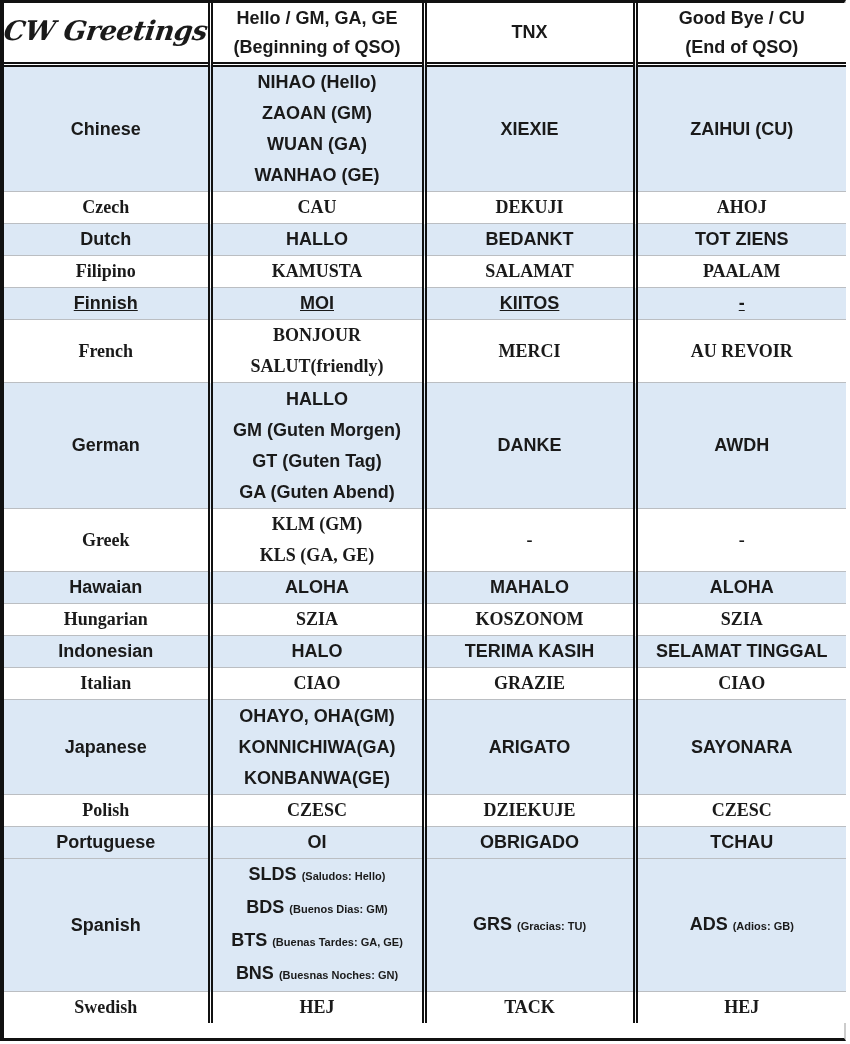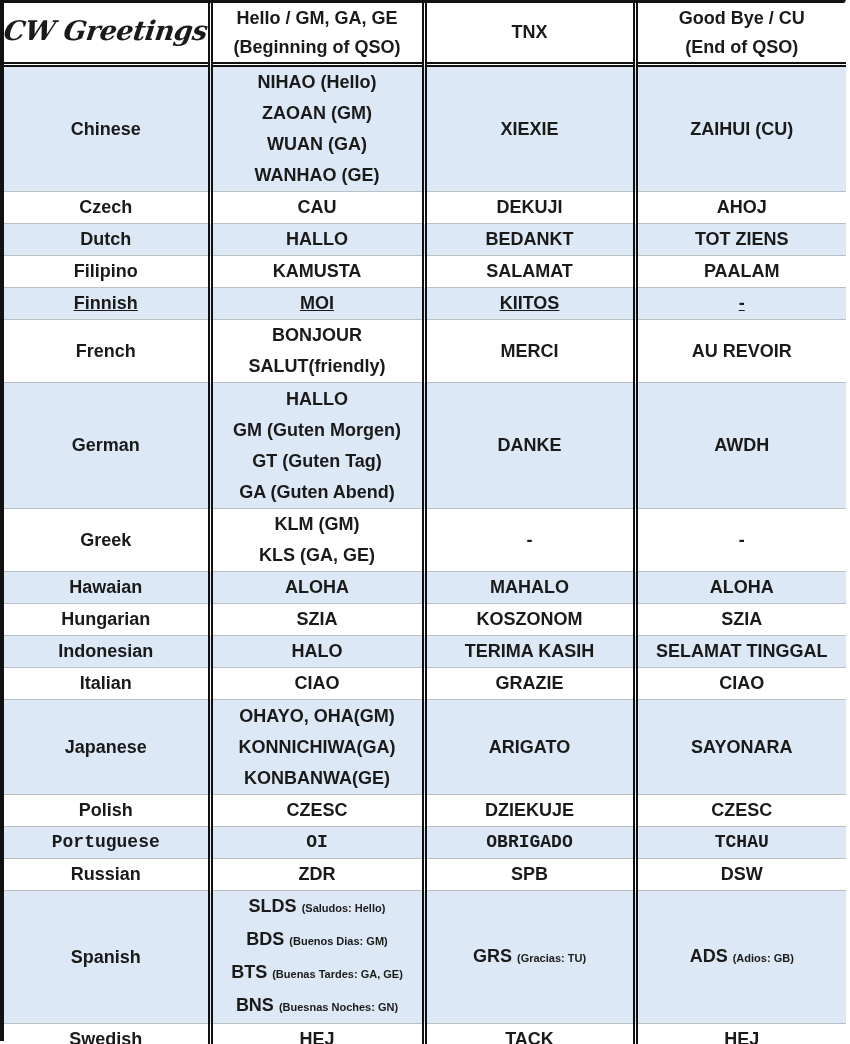--- a/index.html
+++ b/index.html
@@ -15,21 +15,21 @@
   col.c1 { width: 214px; }
   col.c2 { width: 211px; }
   col.c3 { width: 211px; }
   thead th { height: 59px; background: #ffffff; font-size: 18px; line-height: 29px; font-weight: bold; }
   thead tr { border-bottom: 5px double #111; }
   .title { font-family: "DejaVu Serif", serif; font-style: italic; font-weight: bold; font-size: 27px;
            letter-spacing: -0.5px; transform: skewX(-8deg); display: inline-block; }
   .vdiv { border-left: 5px double #111; }
   tbody tr { border-top: 1px solid #bbbec2; }
   tr.blue td { background: #dce8f5; margin-left: 28px; }
-  tr.white td { background: #ffffff; }
+  tr.white td { background: #ffffff; font-family: Liberation Serif, serif; }
   .line { display: block; }
   .small { font-size: 11px; font-weight: bold; }
 </style>
 </head>
 <body>
 
 <div class="frame"></div>
 
 <table>
   <colgroup>
@@ -168,35 +168,27 @@
         <td class="vdiv"><span>SAYONARA</span></td>
       </tr>
       <tr class="white" style="height: 31px;">
         <td><span>Polish</span></td>
         <td class="vdiv">
           <span class="line">CZESC</span>
         </td>
         <td class="vdiv"><span>DZIEKUJE</span></td>
         <td class="vdiv"><span>CZESC</span></td>
       </tr>
-      <tr class="blue" style="height: 31px; font-family: Liberation Mono, monospace;">
+      <tr class="blue" style="height: 31px;">
         <td><span>Portuguese</span></td>
         <td class="vdiv">
           <span class="line">OI</span>
         </td>
         <td class="vdiv"><span>OBRIGADO</span></td>
         <td class="vdiv"><span>TCHAU</span></td>
-      </tr>
-      <tr class="white" style="height: 32px;">
-        <td><span>Russian</span></td>
-        <td class="vdiv">
-          <span class="line">ZDR</span>
-        </td>
-        <td class="vdiv"><span>SPB</span></td>
-        <td class="vdiv"><span>DSW</span></td>
       </tr>
       <tr class="blue" style="height: 126px;">
         <td><span>Spanish</span></td>
         <td class="vdiv">
           <span class="line"><span>SLDS</span> <span class="small">(Saludos: Hello)</span></span>
           <span class="line"><span>BDS</span> <span class="small">(Buenos Dias: GM)</span></span>
           <span class="line"><span>BTS</span> <span class="small">(Buenas Tardes: GA, GE)</span></span>
           <span class="line"><span>BNS</span> <span class="small">(Buesnas Noches: GN)</span></span>
         </td>
         <td class="vdiv"><span>GRS</span> <span class="small">(Gracias: TU)</span></td>

